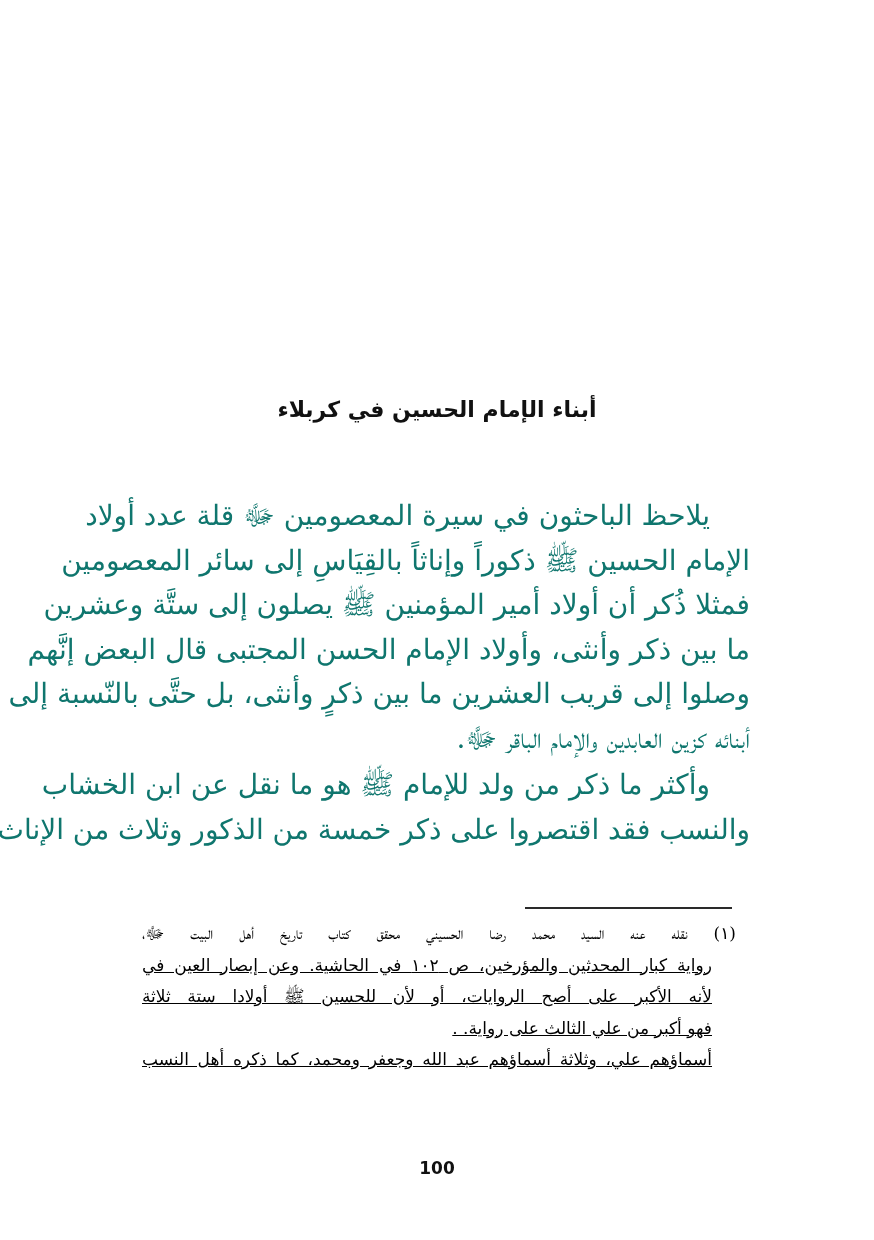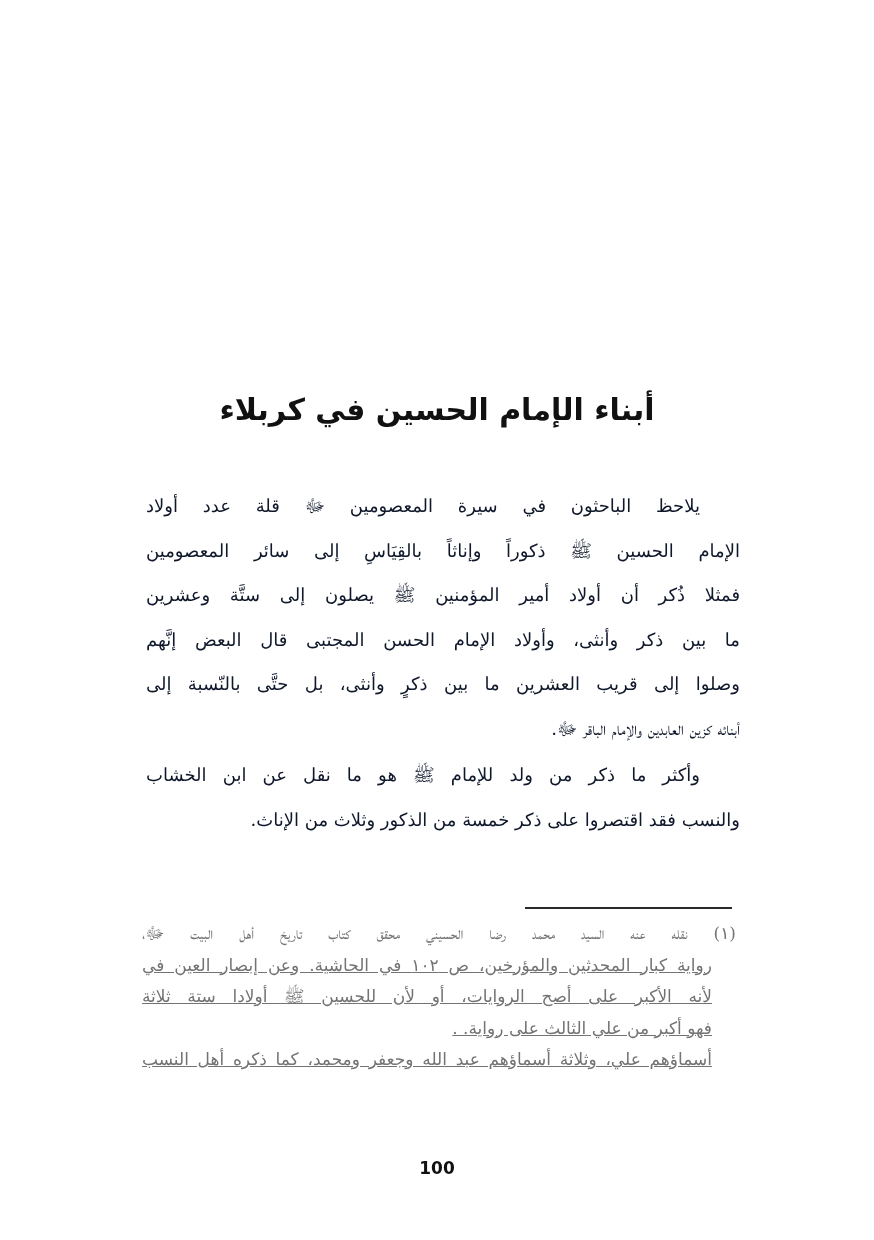--- a/index.html
+++ b/index.html
@@ -22,37 +22,37 @@
       height: 1240px;
     }
     .chapter-title {
       position: absolute;
       top: 388px;
       left: 140px;
       width: 594px;
       text-align: center;
       font-family: "DejaVu Sans", "Liberation Sans", sans-serif;
       font-weight: bold;
-      font-size: 30px;
+      font-size: 22px;
       line-height: 44px;
       letter-spacing: -0.5px;
       color: #111111;
       margin: 0;
     }
     .body-text {
       position: absolute;
       left: 142px;
       width: 594px;
       direction: rtl;
       text-align: justify;
       text-align-last: right;
-      font-size: 18px;
+      font-size: 28px;
       line-height: 44.5px;
-      margin: 4px;
-      color: #0f172a;
+      margin: 14px;
+      color: #0f766e;
     }
     .line {
       display: block;
       text-align: justify;
       text-align-last: justify;
       white-space: nowrap;
       height: 44.5px;
     }
     .line.last {
       text-align-last: right;
@@ -69,21 +69,21 @@
       border-top: 2px solid #2a2a2a;
     }
     .footnotes {
       position: absolute;
       top: 918px;
       left: 142px;
       width: 594px;
       direction: rtl;
       font-size: 17px;
       line-height: 31.5px;
-      color: #737373;
+      color: #000000;
       margin: 0;
     }
     .fn-line {
       display: block;
       white-space: nowrap;
       text-align: justify;
       text-align-last: justify;
       height: 31.5px;
     }
     .fn-line.cont { padding-right: 24px; text-decoration: underline; }

